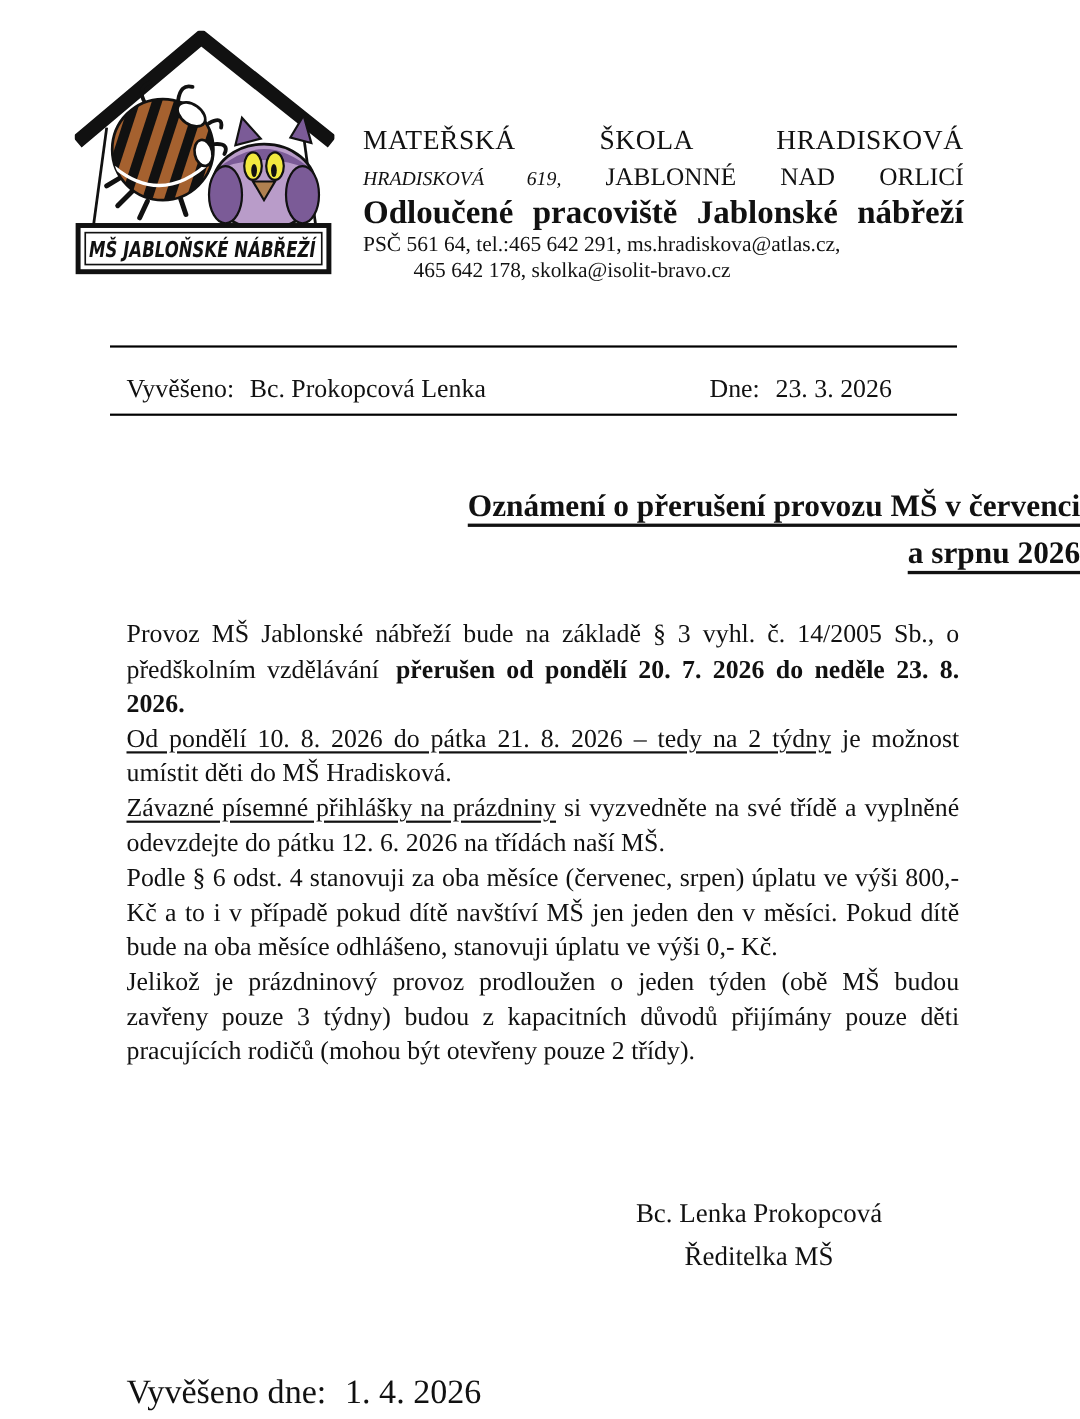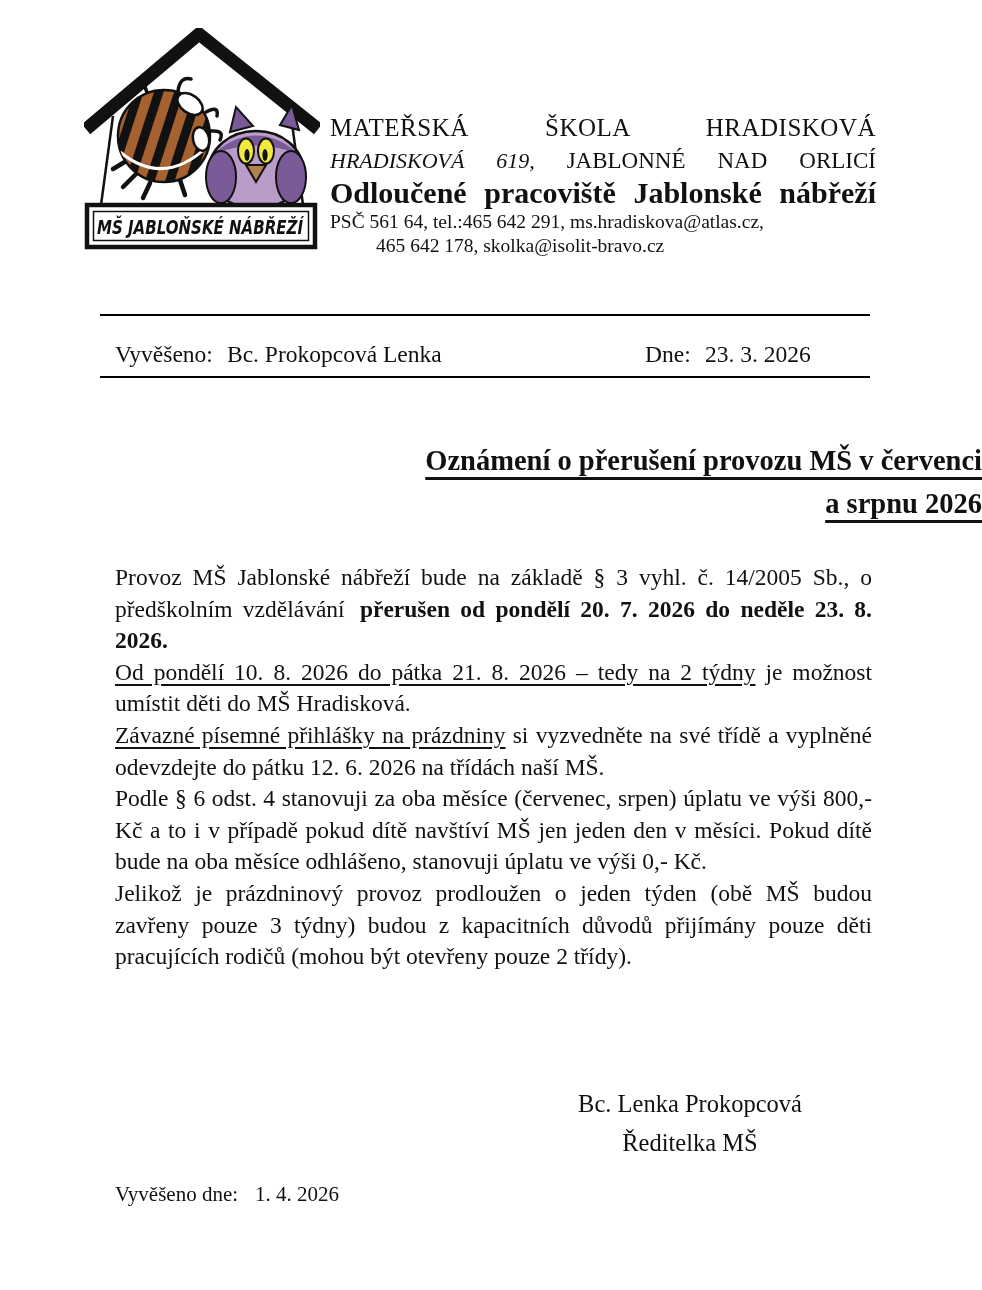--- a/index.html
+++ b/index.html
@@ -8,35 +8,35 @@
     position: relative;
     width: 982px;
     height: 1290px;
     background: #ffffff;
     font-family: "Liberation Serif", serif;
     color: #111111;
     overflow: hidden;
   }
 
   
-  .logo { position: absolute; left: 84px; top: 28px; width: 236px; height: 224px; }
+  .logo { position: absolute; left: 68px; top: 28px; width: 236px; height: 224px; }
   .logo svg { width: 100%; height: 100%; display: block; }
 
   
   .letterhead { position: absolute; left: 330px; top: 110px; width: 546px; }
   .lh-name {
     font-size: 25px; letter-spacing: 0.5px;
     text-align: justify; text-align-last: justify;
     white-space: nowrap0; line-height: 36px;
   }
   .lh-address {
     font-size: 23px; line-height: 30px;
     text-align: justify; text-align-last: justify;
   }
-  .lh-address .it { font-style: italic; font-size: 22px; }
+  .lh-address .it { font-style: italic; font-size: 18px; }
   .lh-branch {
     font-weight: bold; font-size: 30px; line-height: 34px;
     text-align: justify; text-align-last: justify;
   }
   .lh-contact1 { font-size: 19.5px; line-height: 24px; }
   .lh-contact2 { font-size: 19.5px; line-height: 24px; padding-left: 46px; }
 
   
   .rule { position: absolute; left: 100px; width: 770px; border-top: 2px solid #000; }
   .rule-top { top: 314px; }
@@ -70,21 +70,21 @@
     text-underline-offset: 4px;
   }
   .bold-run { margin-left: 5px; }
 
   
   .signature {
     position: absolute; left: 480px; top: 1084px; width: 420px;
     text-align: center; font-size: 24.5px; line-height: 39px;
   }
   .signature span { display: block; }
-  .footer { position: absolute; left: 115px; top: 1182px; font-size: 21px; white-space: nowrap; }
+  .footer { position: absolute; left: 115px; top: 1247px; font-size: 31px; white-space: nowrap; }
   .footer .f-value { margin-left: 17px; }
 </style>
 </head>
 <body>
 
 <div class="page">
 
   <div class="logo">
     <svg viewBox="0 0 236 224">
 

